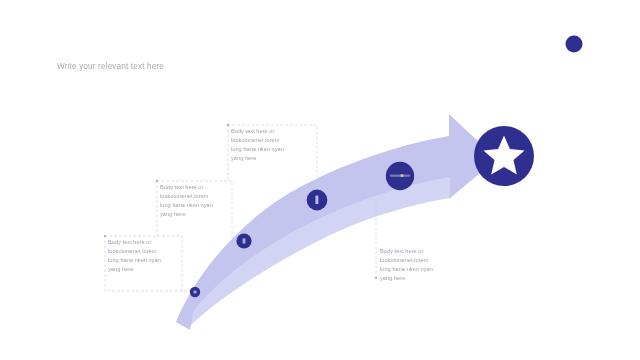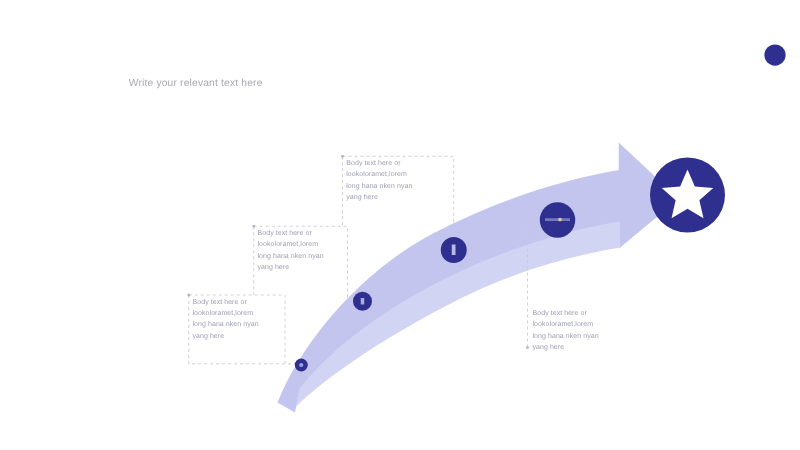--- a/index.html
+++ b/index.html
@@ -12,21 +12,20 @@
     background: #ffffff;
     font-family: "Liberation Sans", sans-serif;
     overflow: hidden;
     position: relative;
   }
   #slide {
     position: absolute;
     inset: 0;
     width: 508px;
     height: 360px;
-    margin-left: 46px;
   }
   #artboard {
     position: absolute;
     left: 0;
     top: 0;
     width: 640px;
     height: 360px;
   }
   .headline {
     position: absolute;

